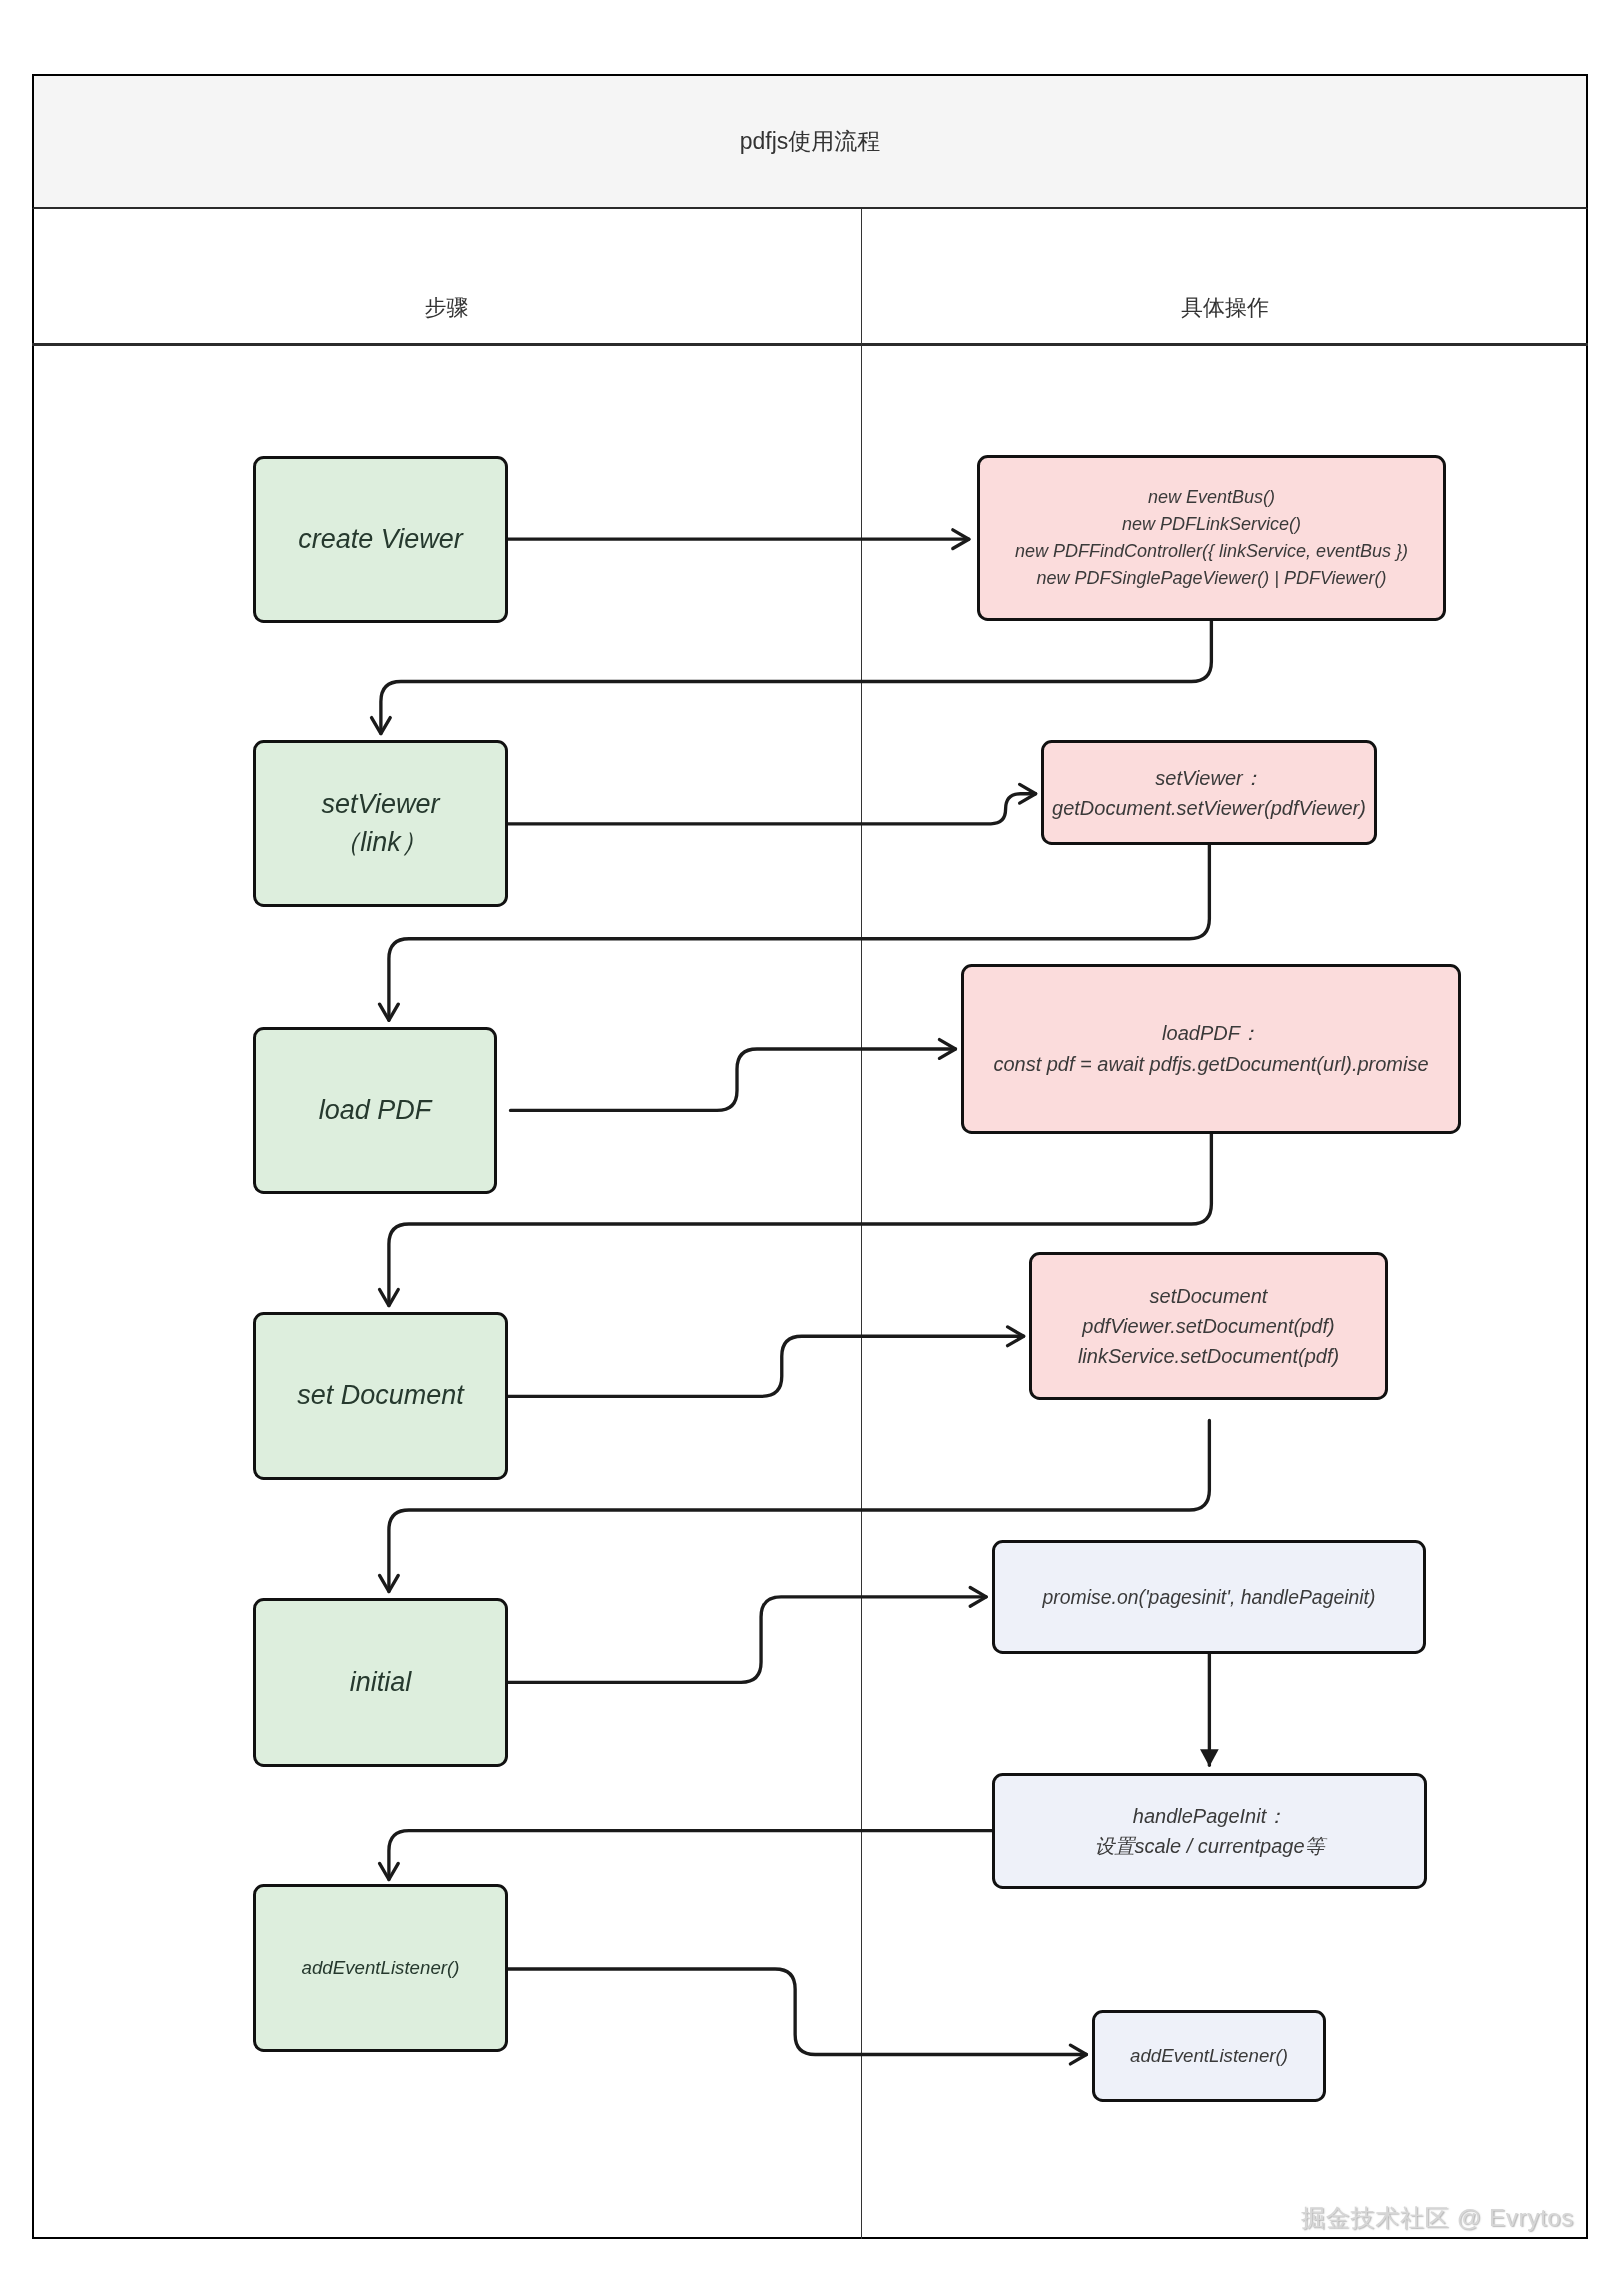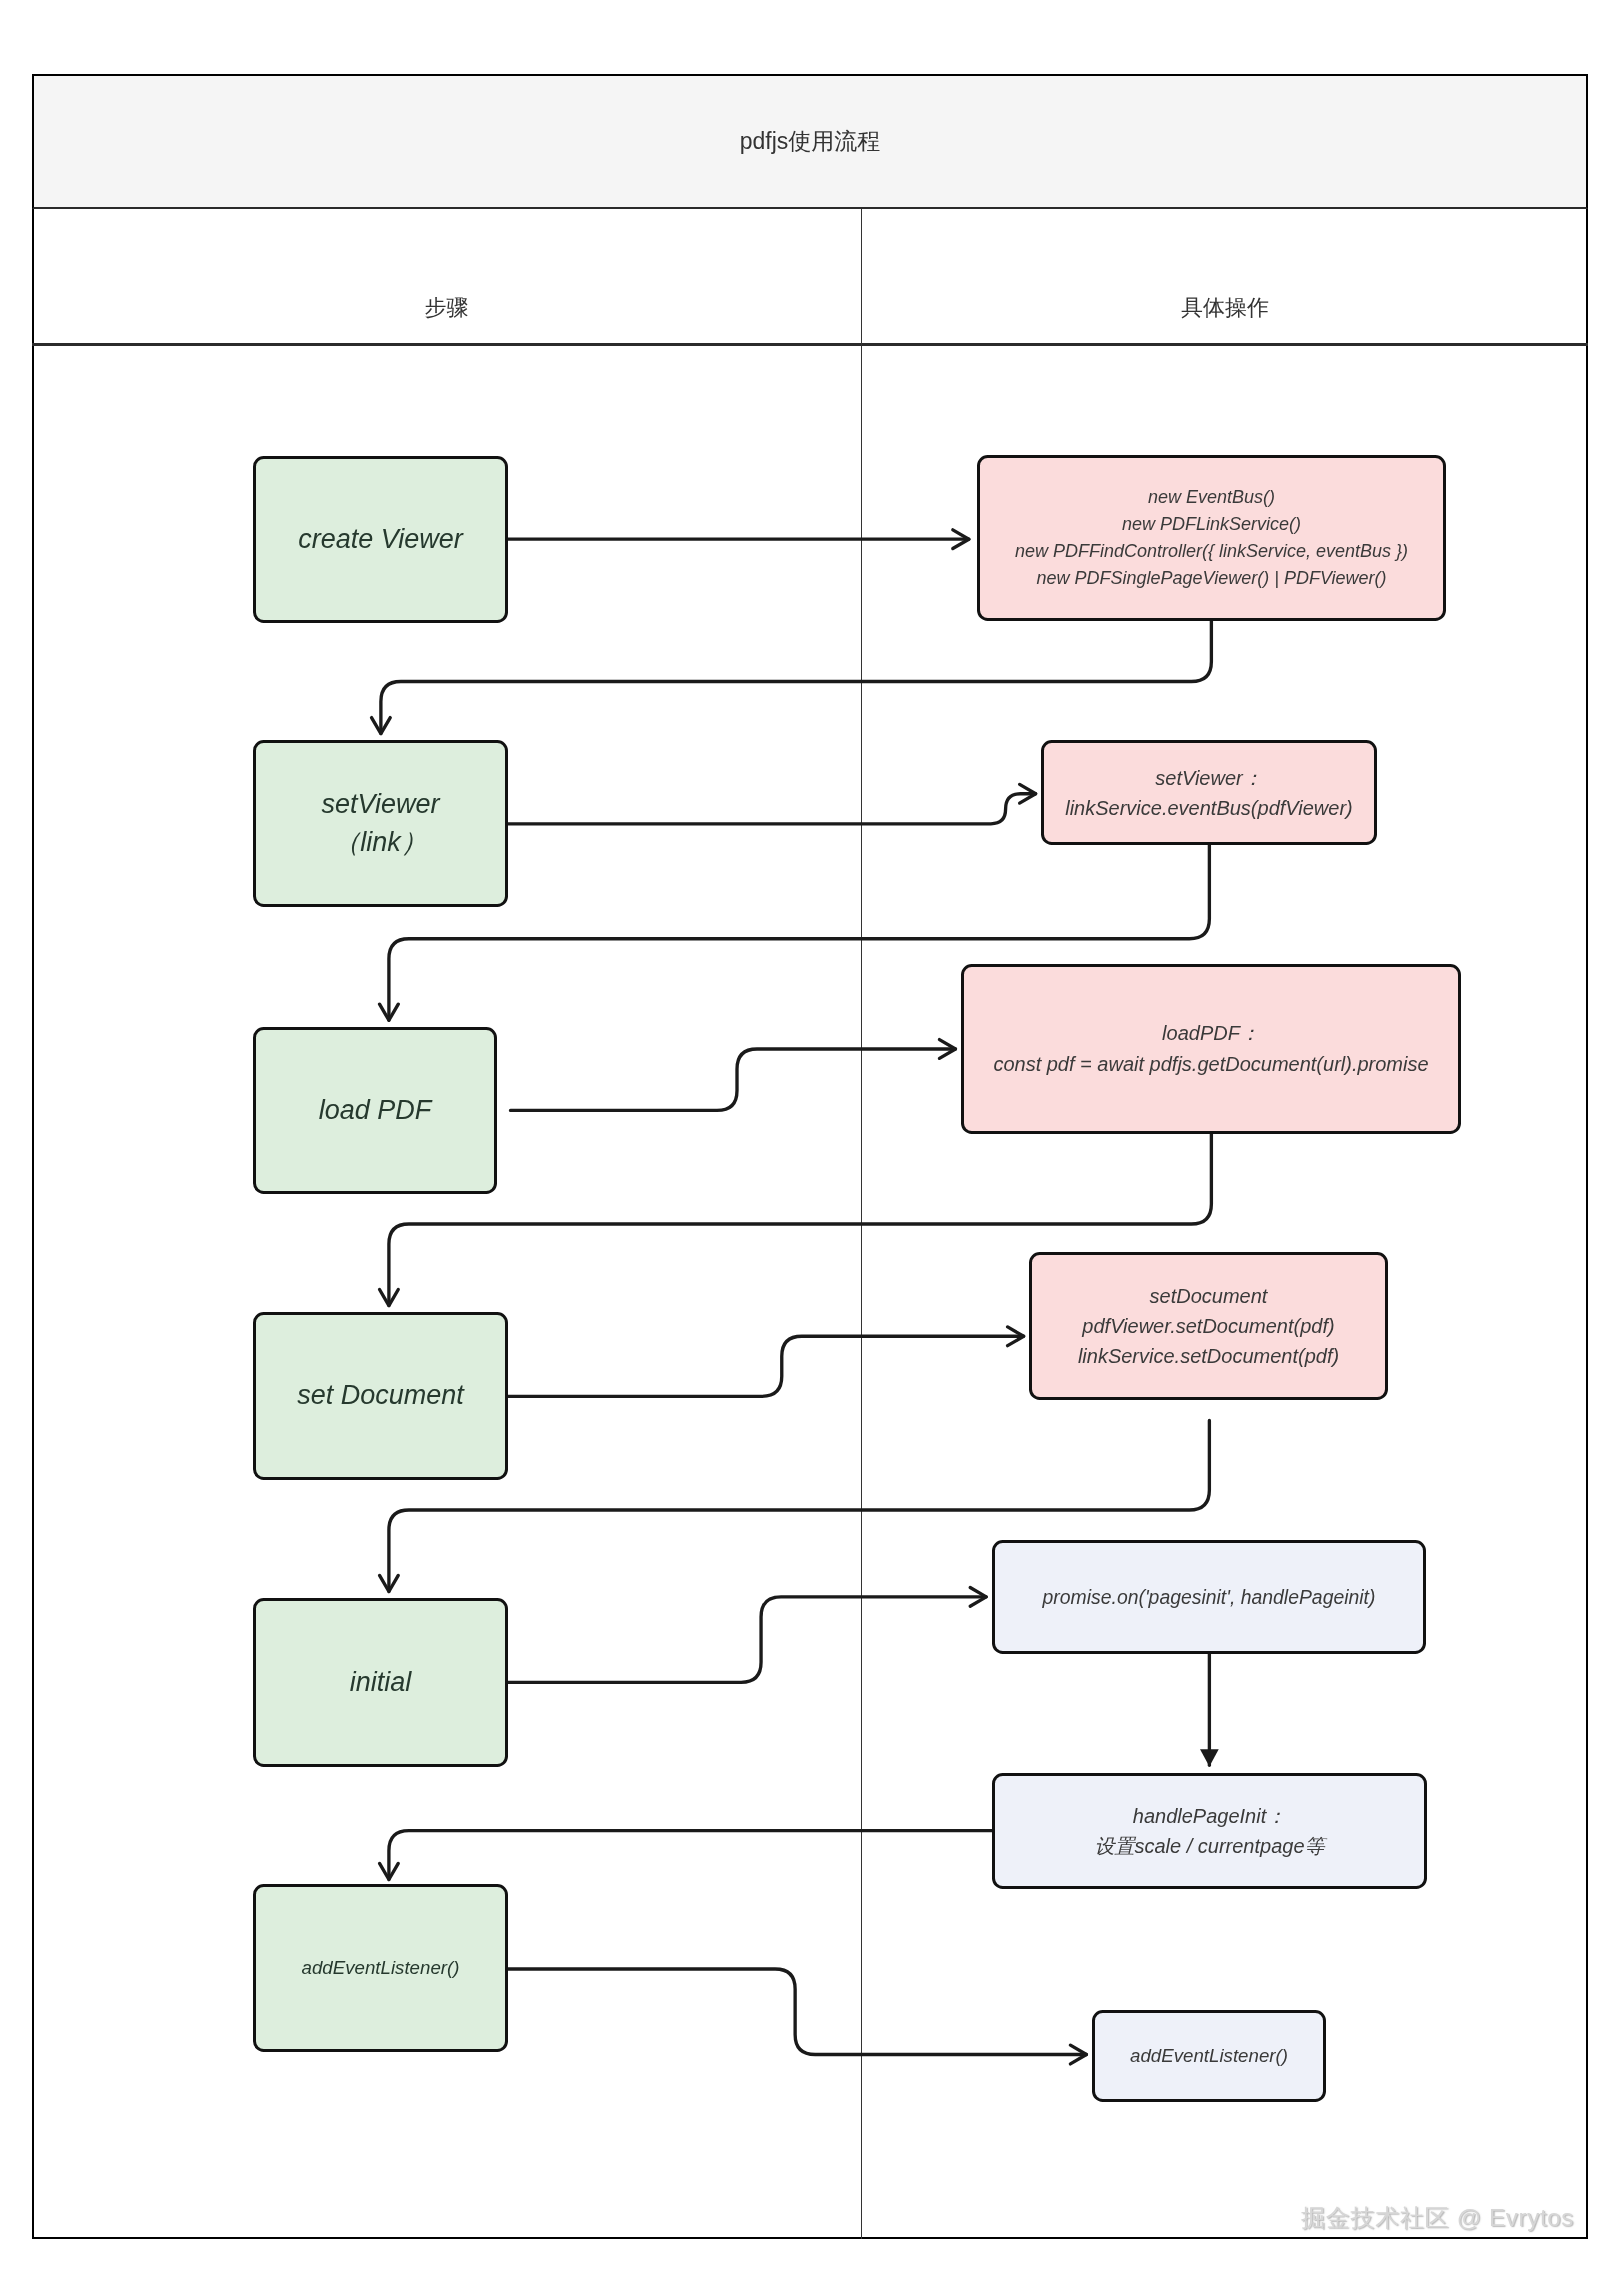--- a/index.html
+++ b/index.html
@@ -100,21 +100,21 @@
 <div class="node green" style="left:253px;top:1027px;width:244px;height:167px;font-size:27px">load PDF</div>
 <div class="node green" style="left:253px;top:1312px;width:255px;height:168px;font-size:27px">set Document</div>
 <div class="node green" style="left:253px;top:1598px;width:255px;height:169px;font-size:27px">initial</div>
 <div class="node green" style="left:253px;top:1884px;width:255px;height:168px;font-size:18.7px">addEventListener()</div>
 
 <div class="node pink" style="left:977px;top:455px;width:469px;height:166px;font-size:18px;line-height:1.5">new EventBus()
 new PDFLinkService()
 new PDFFindController({ linkService, eventBus })
 new PDFSinglePageViewer() | PDFViewer()</div>
 <div class="node pink" style="left:1041px;top:740px;width:336px;height:105px;font-size:20px;line-height:1.5">setViewer：
-linkService.eventBus(pdfViewer)</div>
+getDocument.setViewer(pdfViewer)</div>
 <div class="node pink" style="left:961px;top:964px;width:500px;height:170px;font-size:20px;line-height:1.55">loadPDF：
 const pdf = await pdfjs.getDocument(url).promise</div>
 <div class="node pink" style="left:1029px;top:1252px;width:359px;height:148px;font-size:20px;line-height:1.5">setDocument
 pdfViewer.setDocument(pdf)
 linkService.setDocument(pdf)</div>
 <div class="node blue" style="left:992px;top:1540px;width:434px;height:114px;font-size:19.4px">promise.on('pagesinit', handlePageinit)</div>
 <div class="node blue" style="left:992px;top:1773px;width:435px;height:116px;font-size:20px;line-height:1.5">handlePageInit：
 设置scale / currentpage等</div>
 <div class="node blue" style="left:1092px;top:2010px;width:234px;height:92px;font-size:18.7px">addEventListener()</div>
 

